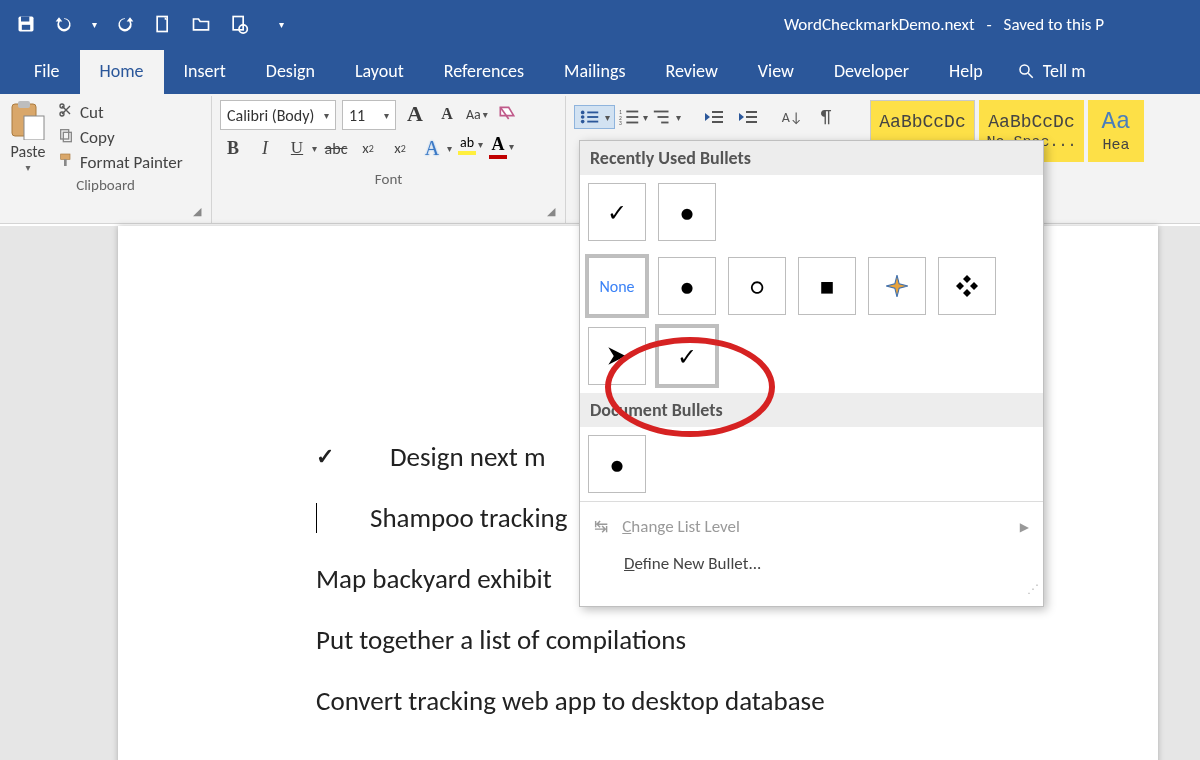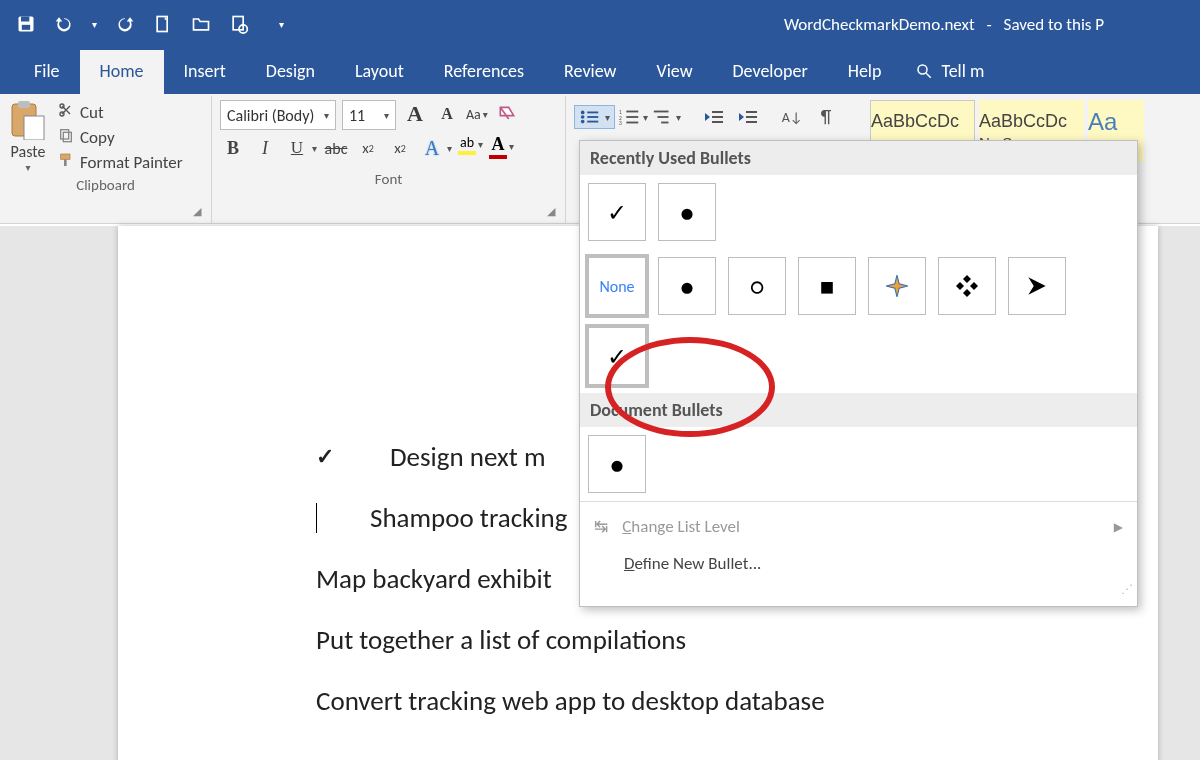--- a/index.html
+++ b/index.html
@@ -145,24 +145,24 @@
     background:#d2e2f2;
     border:1px solid #8fb4dd;
     display:flex; align-items:center; gap:4px;
     padding: 2px 4px;
   }
   .minisplit{display:flex; align-items:center; gap:2px;}
 
   
   .styles-row{display:flex; gap:4px;}
   .style-tile{
-    border:1px solid #c9c9c9; background:#fef9c3;
+    border:1px solid #c9c9c9; background:#fde047;
     width:105px; height:62px;
-    display:flex; flex-direction:column; justify-content:center;
-    font-family:Liberation Sans, sans-serif;
+    display:flex; flex-direction:column; align-items:center; justify-content:center;
+    font-family:Liberation Mono, monospace;
   }
   .style-sample{font-size:18px;color:#444;}
   .style-name{font-size:15px;color:#444; margin-top:2px;}
   .style-tile.minor{border:none;}
   .accentAa{font-size:24px; color:#4a7ebb;}
 
   
   .page-area{
     background:#e6e6e6;
     position:absolute; left:0; right:0;
@@ -185,21 +185,21 @@
     align-items:center;
     gap: 54px;
   }
   .checkmark{font-size:22px; font-weight:bold; width:20px;}
   .text-cursor{ border-left: 1px solid #000; height:30px; display:inline-block; margin-right:-1px; }
 
   
   .bullet-panel{
     position:absolute;
     left:579px; top:140px;
-    width:559px;
+    width:465px;
     background:#fff;
     border:1px solid #bfbfbf;
     box-shadow: 3px 3px 9px rgba(0,0,0,.25);
     z-index: 50;
   }
   .panel-section-hdr{
     background:#ededed;
     padding: 6px 10px;
     font-size:18px;
     color:#555;
@@ -297,20 +297,21 @@
   </div>
 </div>
 
 <div class="ribbon-tabs">
   <div class="ribbon-tab">File</div>
   <div class="ribbon-tab active">Home</div>
   <div class="ribbon-tab">Insert</div>
   <div class="ribbon-tab">Design</div>
   <div class="ribbon-tab">Layout</div>
   <div class="ribbon-tab">References</div>
+  <div class="ribbon-tab">Mailings</div>
   <div class="ribbon-tab">Review</div>
   <div class="ribbon-tab">View</div>
   <div class="ribbon-tab">Developer</div>
   <div class="ribbon-tab">Help</div>
   <div class="tellme">
     <svg width="18" height="18" viewBox="0 0 24 24">
         <circle cx="10" cy="10" r="6" fill="none" stroke="#fff" stroke-width="2"></circle>
         <line x1="15" y1="15" x2="21" y2="21" stroke="#fff" stroke-width="2"></line>
       </svg>
     <span>Tell m</span>

